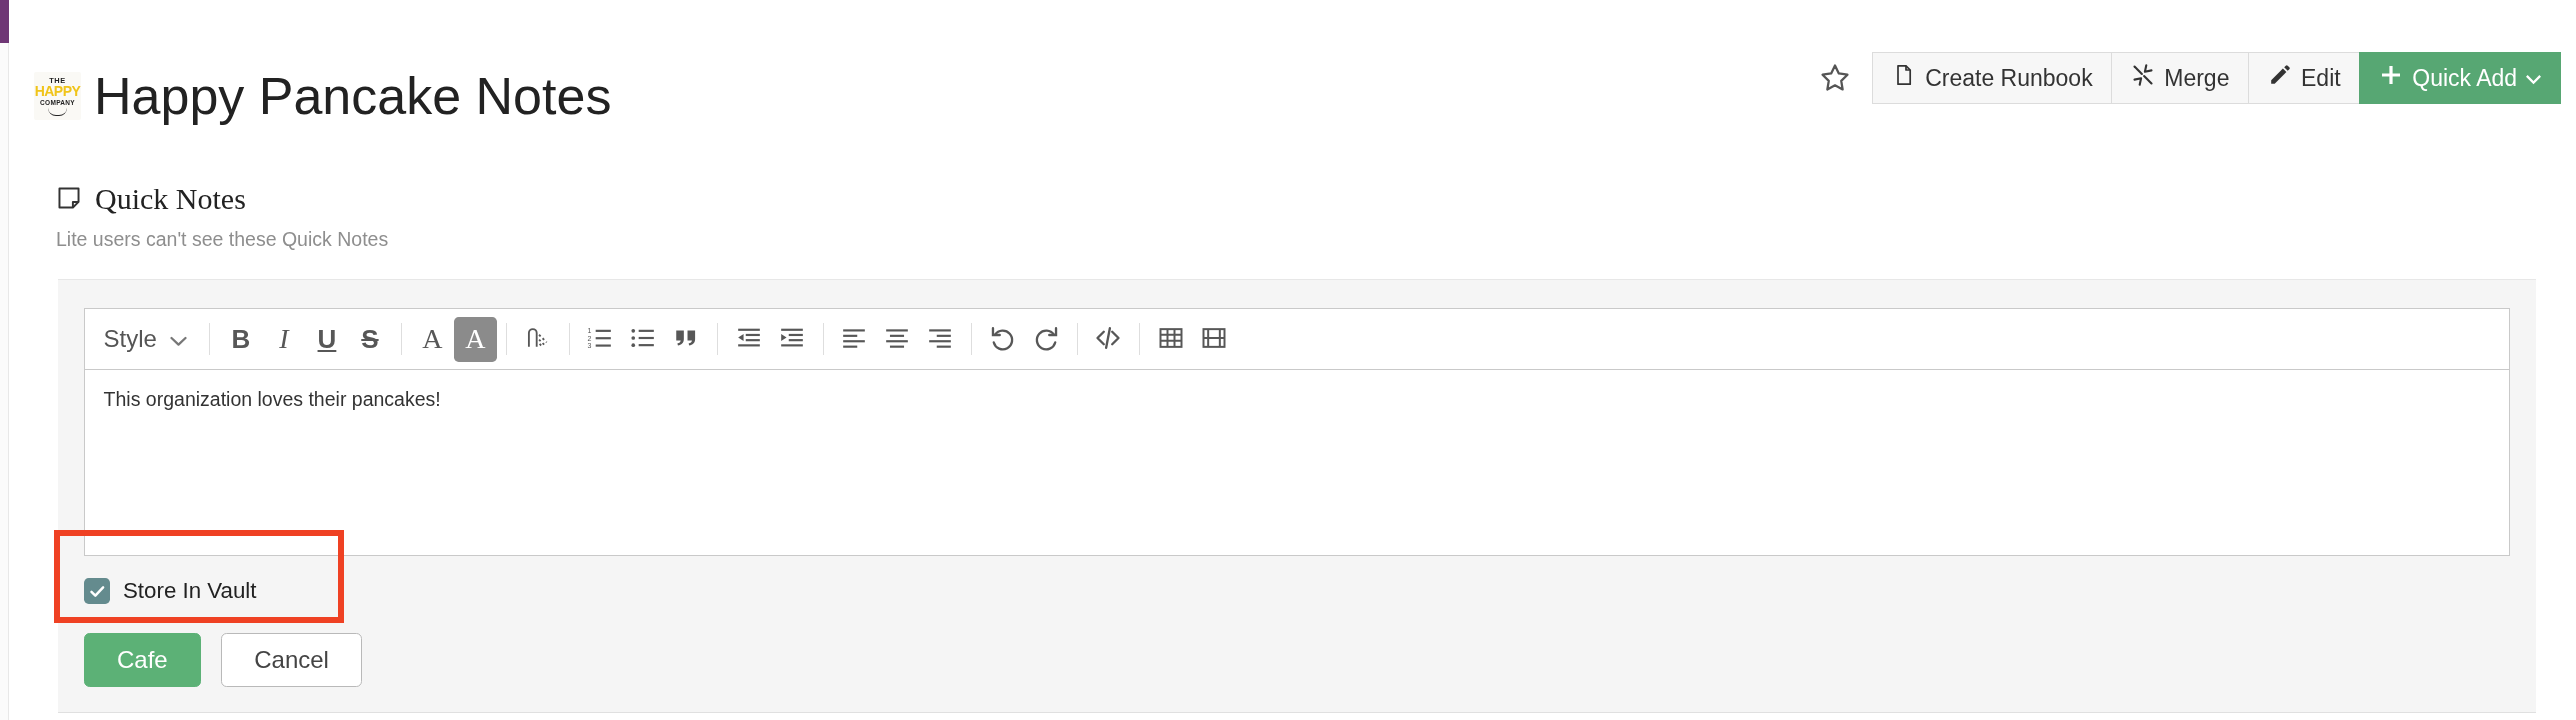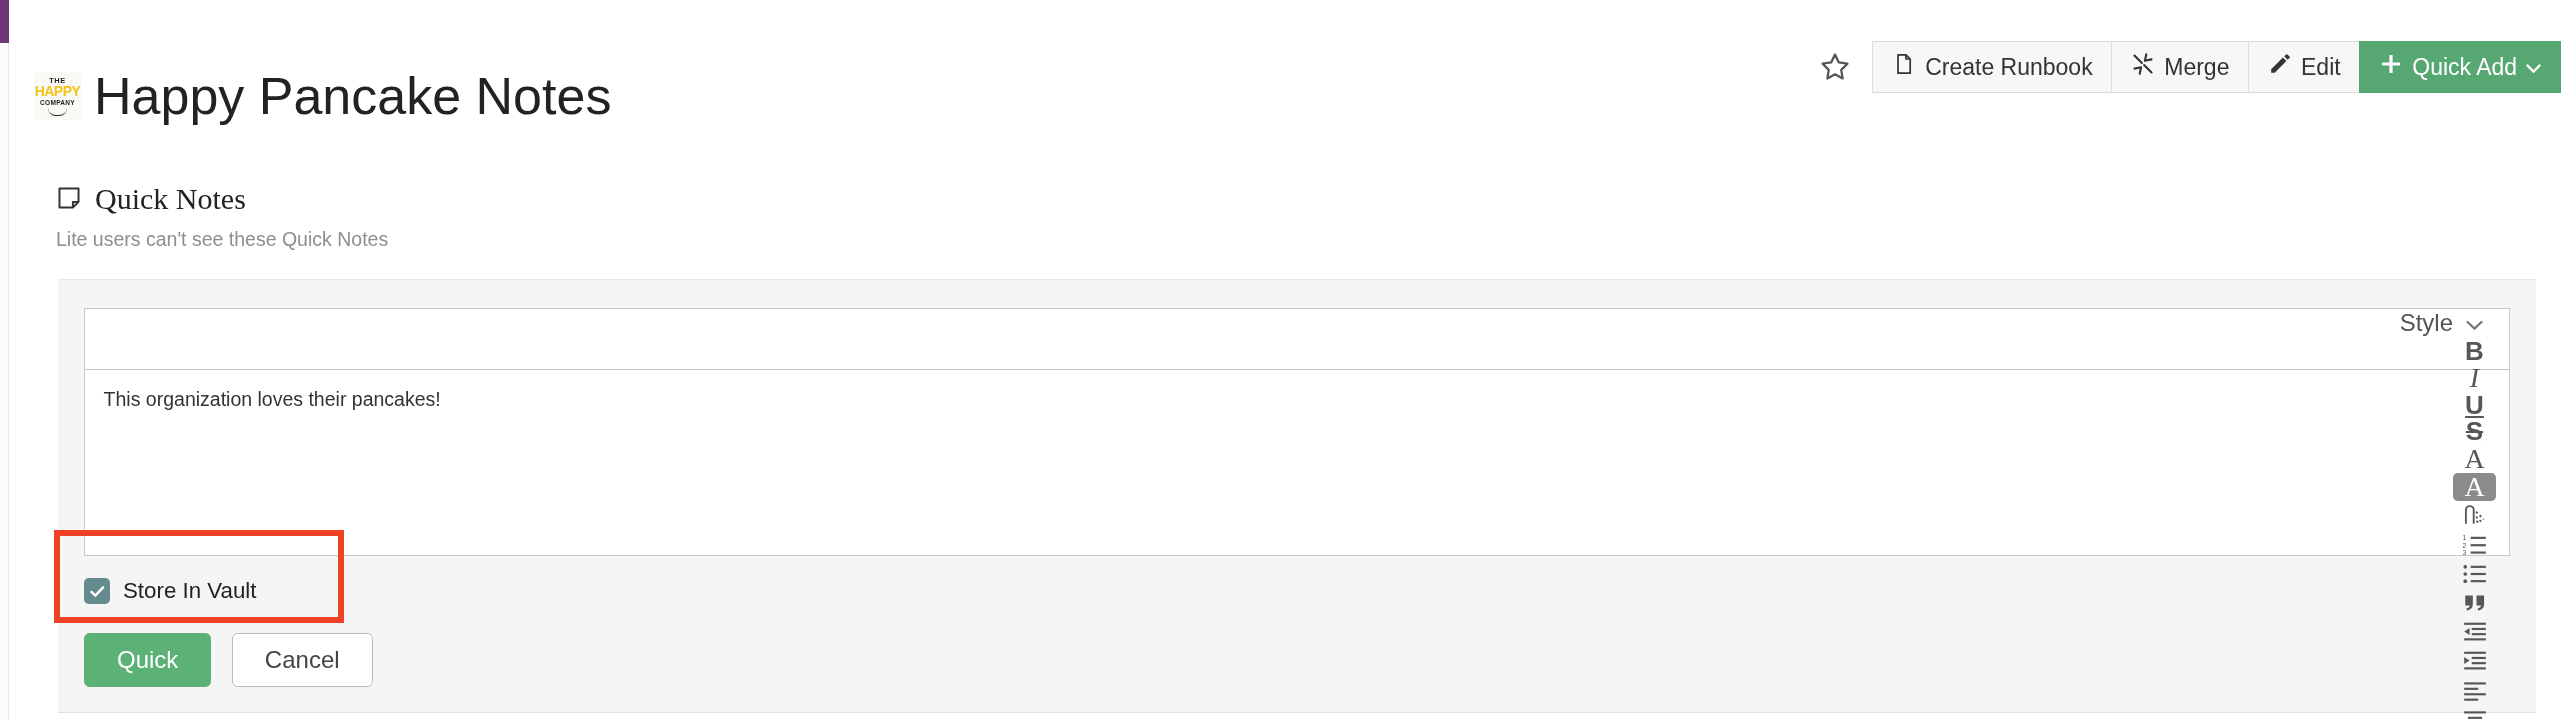--- a/index.html
+++ b/index.html
@@ -41,21 +41,21 @@
     white-space: nowrap;
   }
   .subtitle {
     position: absolute; left: 34px; top: 91px;
     font-size: 20.5px; color: #9a9a9a; white-space: nowrap;
     display: flex; align-items: center; gap: 7.4px;
   }
   .plug-ico { display: inline-block; width: 20.5px; height: 20.5px; color: #b0b0b0; }
 
   
-  .actions { position: absolute; right: 15px; top: 16px; display: flex; align-items: center; gap: 0; }
+  .actions { position: absolute; right: 15px; top: 27px; display: flex; align-items: center; gap: 0; }
   .star-btn {
     width: 52px; height: 52px; display: flex; align-items: center; justify-content: center;
     cursor: pointer; background: transparent; border: none; color: #555; margin-right: 11.2px;
   }
   .btn {
     display: flex; align-items: center; gap: 9.3px;
     height: 52px; padding: 0 18.6px;
     background: #f7f7f7; border: 0.9px solid #dcdcdc;
     font-size: 23px; color: #333; cursor: pointer;
     white-space: nowrap; font-family: "Liberation Sans", sans-serif;
@@ -78,21 +78,21 @@
     width: 2478px; height: 434px;
     background: #f5f5f5; border-top: 0.9px solid #e7e7e7; border-bottom: 0.9px solid #e0e0e0;
   }
   .editor {
     position: absolute; left: 26px; top: 28px;
     width: 2426px; height: 248px;
     background: #fff; border: 0.9px solid #c9c9c9;
   }
   .toolbar {
     height: 61px; border-bottom: 0.9px solid #c9c9c9;
-    display: flex; align-items: flex-end; padding: 0 13px; gap: 0; flex-direction: column;
+    display: flex; align-items: center; padding: 0 13px; gap: 0;
   }
   .tb-item {
     display: flex; align-items: center; justify-content: center;
     min-width: 43px; height: 45px; cursor: pointer; color: #575757; padding: 0 5.6px;
   }
   .tb-style {
     display: flex; align-items: center; gap: 13px; padding: 0 13px 0 5.6px;
     font-size: 24px; color: #555; cursor: pointer; height: 45px;
   }
   .tb-sep { width: 0.9px; height: 32px; background: #dedede; margin: 0 9.3px; flex: 0 0 0.9px; }
@@ -426,18 +426,18 @@
           <path d="M4.5 12.6l5 5 10-10.6"></path>
         </svg>
       </span>
       <span class="vault-label">Store In Vault</span>
     </div>
   </div>
 
   <div class="highlight-box"></div>
 
   <div class="foot">
-    <button class="btn-save">Quick</button>
+    <button class="btn-save">Cafe</button>
     <button class="btn-cancel">Cancel</button>
   </div>
 
 </div>
 
 
 </body></html>

